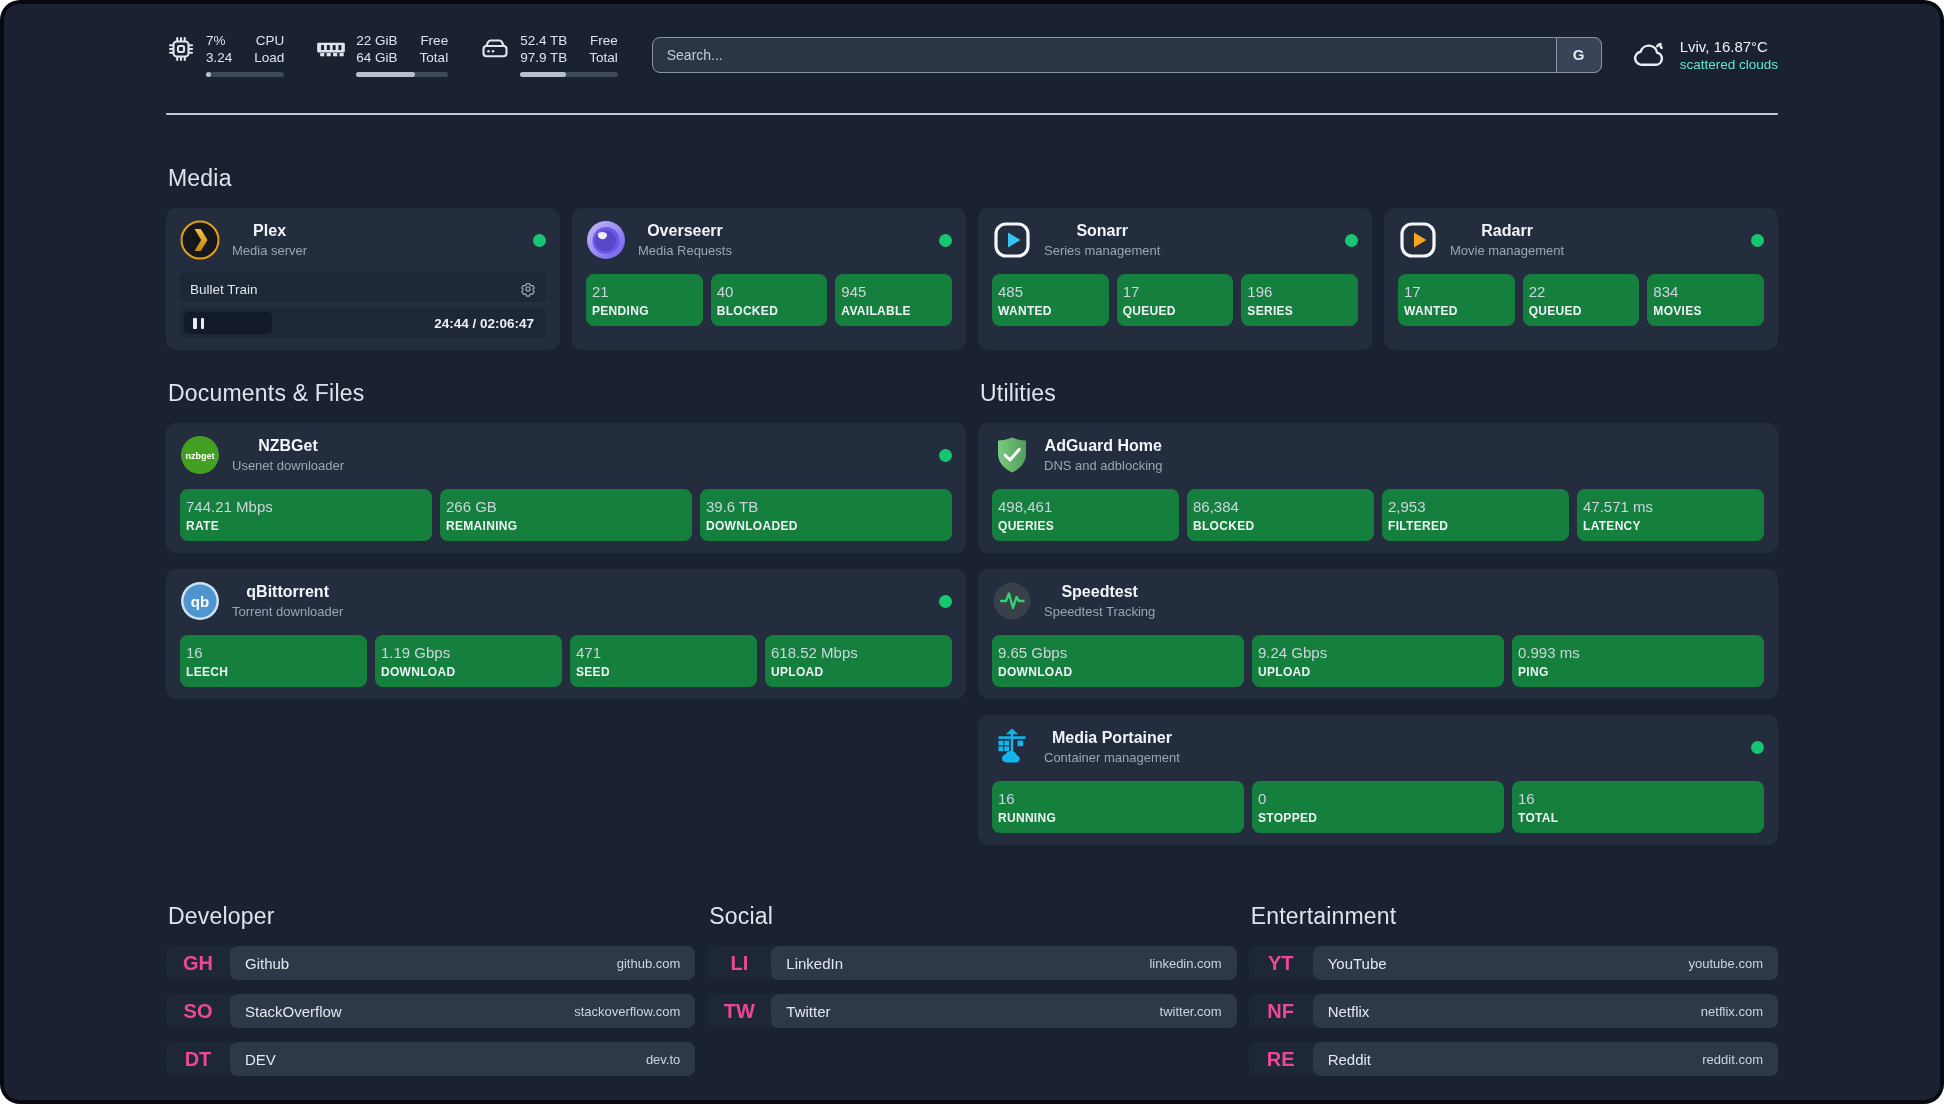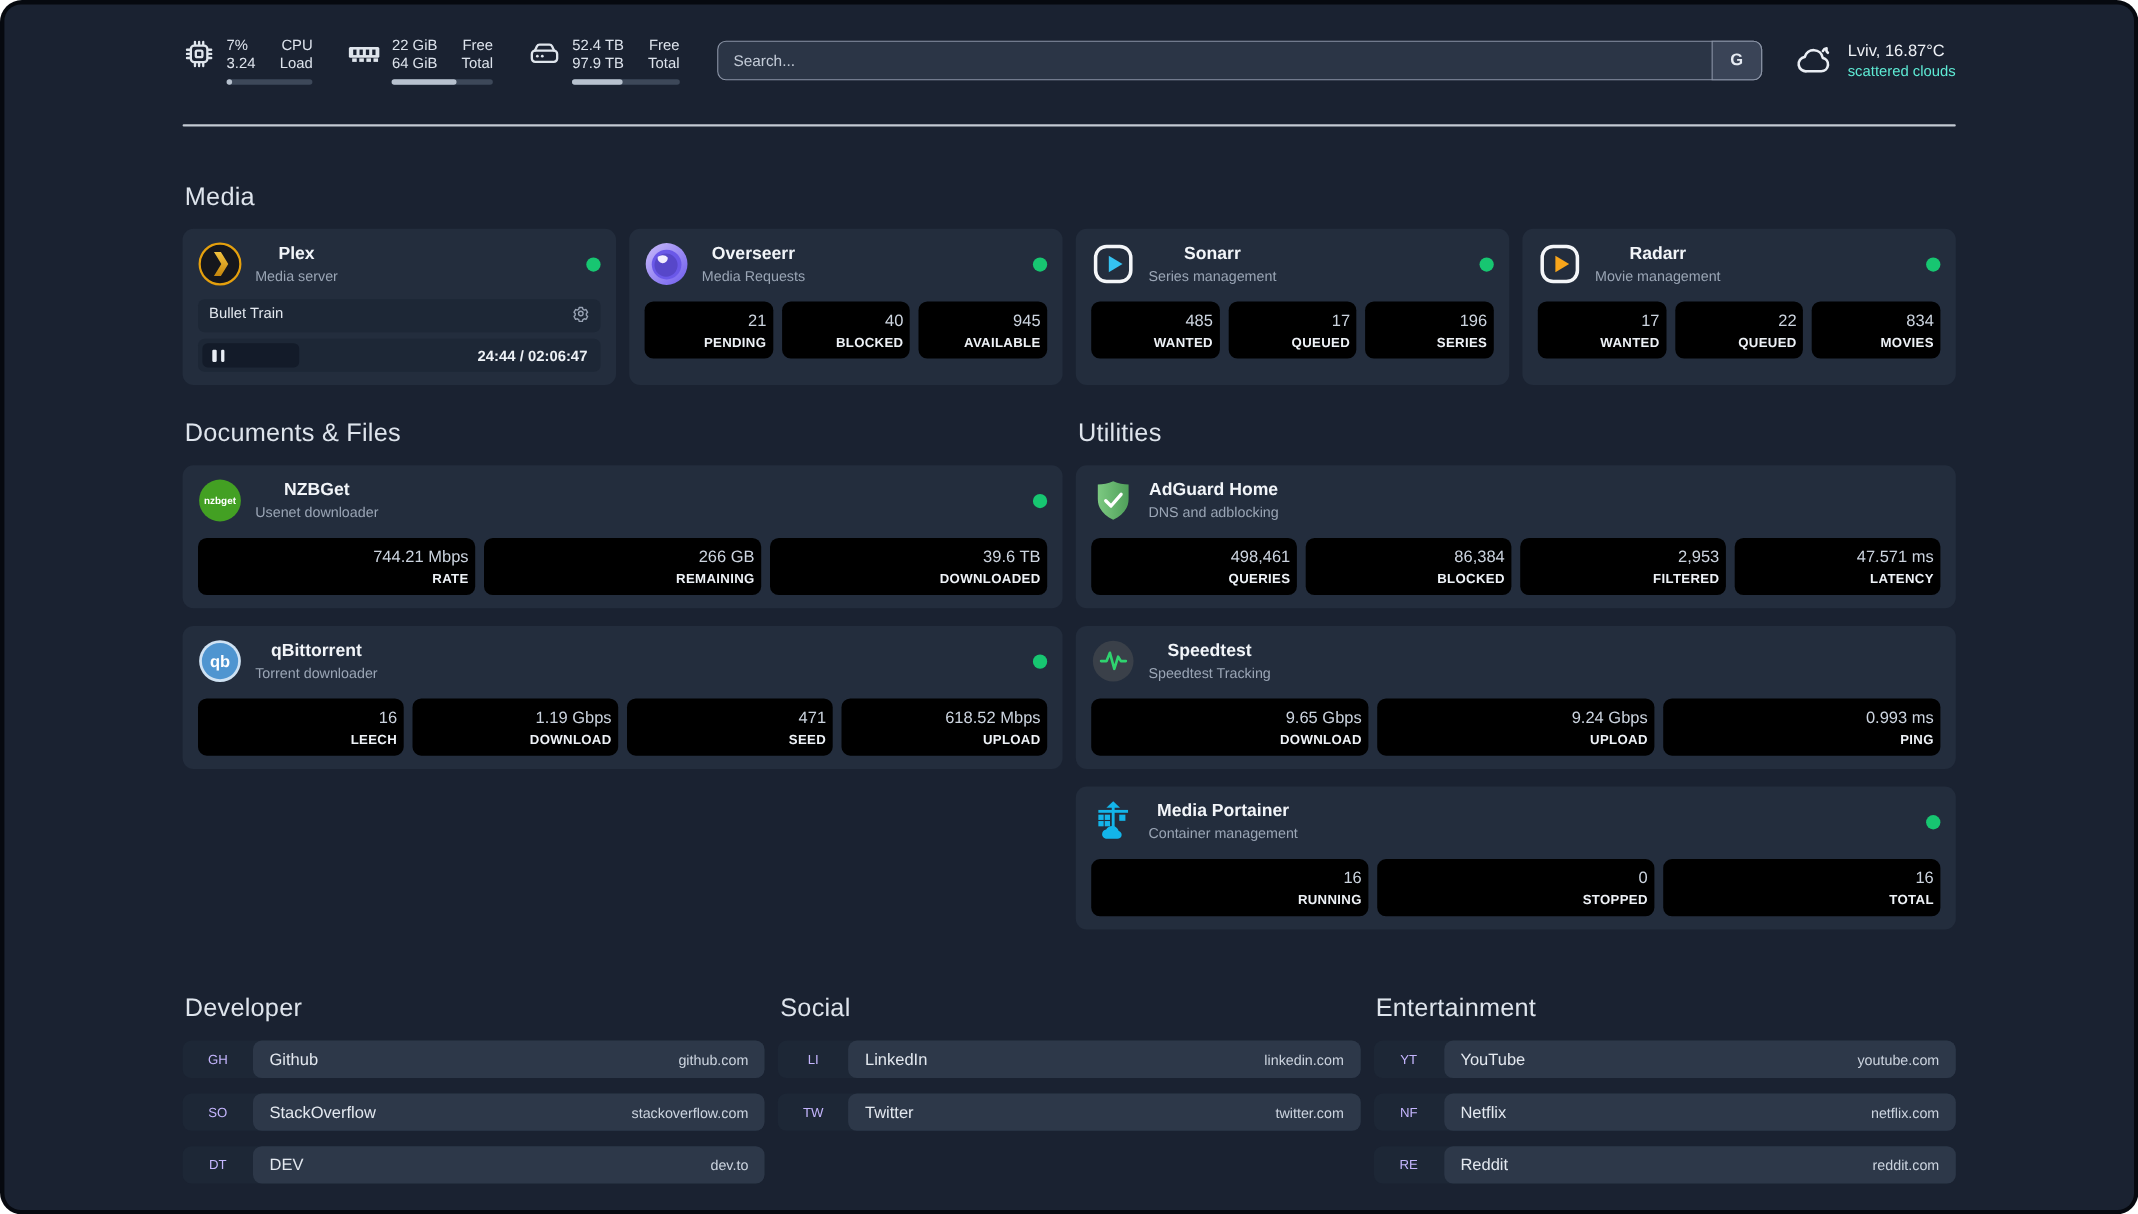--- a/index.html
+++ b/index.html
@@ -48,38 +48,38 @@
   
   .card{background:#232d3d;border-radius:10px;padding:12px 14px;cursor:pointer;}
   .card-head{display:flex;align-items:center;gap:12px;text-align:center;}
   .appicon{width:40px;height:40px;flex:none;display:block;}
   .appicon svg{width:100%;height:100%;display:block;}
   .card-title{font-size:16px;font-weight:700;color:#f2f5f9;line-height:20px;}
   .card-sub{font-size:13px;color:#9aa5b5;margin-top:2px;line-height:16px;}
   .dot{width:13px;height:13px;border-radius:50%;background:#17c671;margin-left:auto;flex:none;}
 
   .stats{display:flex;gap:8px;margin-top:14px;}
-  .stat{flex:1;background:#000000;border-radius:8px;padding:9px 6px 8px;text-align:right;}
+  .stat{flex:1;background:#15803d;border-radius:8px;padding:9px 6px 8px;text-align:left;}
   .stat-value{font-size:15px;color:#ccd4df;line-height:18px;}
   .stat-label{font-size:12px;font-weight:700;color:#eef2f7;margin-top:3px;letter-spacing:.3px;line-height:14px;}
 
   .media-row{margin-top:12px;background:#1d2736;border-radius:6px;padding:5px 10px;display:flex;
-      align-items:flex-start;font-size:13.5px;color:#e2e7ee;height:20px;}
+      align-items:flex-end;font-size:13.5px;color:#e2e7ee;height:20px;}
   .gear{margin-left:auto;width:16px;height:16px;cursor:pointer;}
   .gear svg{width:100%;height:100%;display:block;}
   .player-row{margin-top:6px;background:#1d2736;border-radius:6px;padding:4px;display:flex;align-items:center;}
   .pause-pill{background:#131b29;border-radius:5px;width:88px;height:22px;display:flex;align-items:center;
       gap:4px;padding-left:9px;box-sizing:border-box;cursor:pointer;}
   .pbar{width:3.5px;height:11px;background:#e8edf4;border-radius:1px;display:block;}
   .ptime{margin-left:auto;font-size:13.5px;font-weight:700;color:#edf1f6;padding-right:8px;}
 
   
   .bm-row{display:flex;height:34px;margin-bottom:14px;background:#1d2736;border-radius:8px;cursor:pointer;}
-  .bm-abbr{width:64px;flex:none;display:flex;align-items:center;justify-content:center;font-size:12px;
-      font-weight:400;color:#c4b5fd;}
+  .bm-abbr{width:64px;flex:none;display:flex;align-items:center;justify-content:center;font-size:20px;
+      font-weight:700;color:#ec4899;}
   .bm-body{flex:1;background:#2d3849;border-radius:8px;display:flex;align-items:center;
       justify-content:space-between;padding:0 15px;}
   .bm-name{font-size:15px;color:#e3e8ef;}
   .bm-url{font-size:13px;color:#ccd4df;}
 </style>
 </head>
 <body>
 
 <div class="chrome">
   <div class="page">

